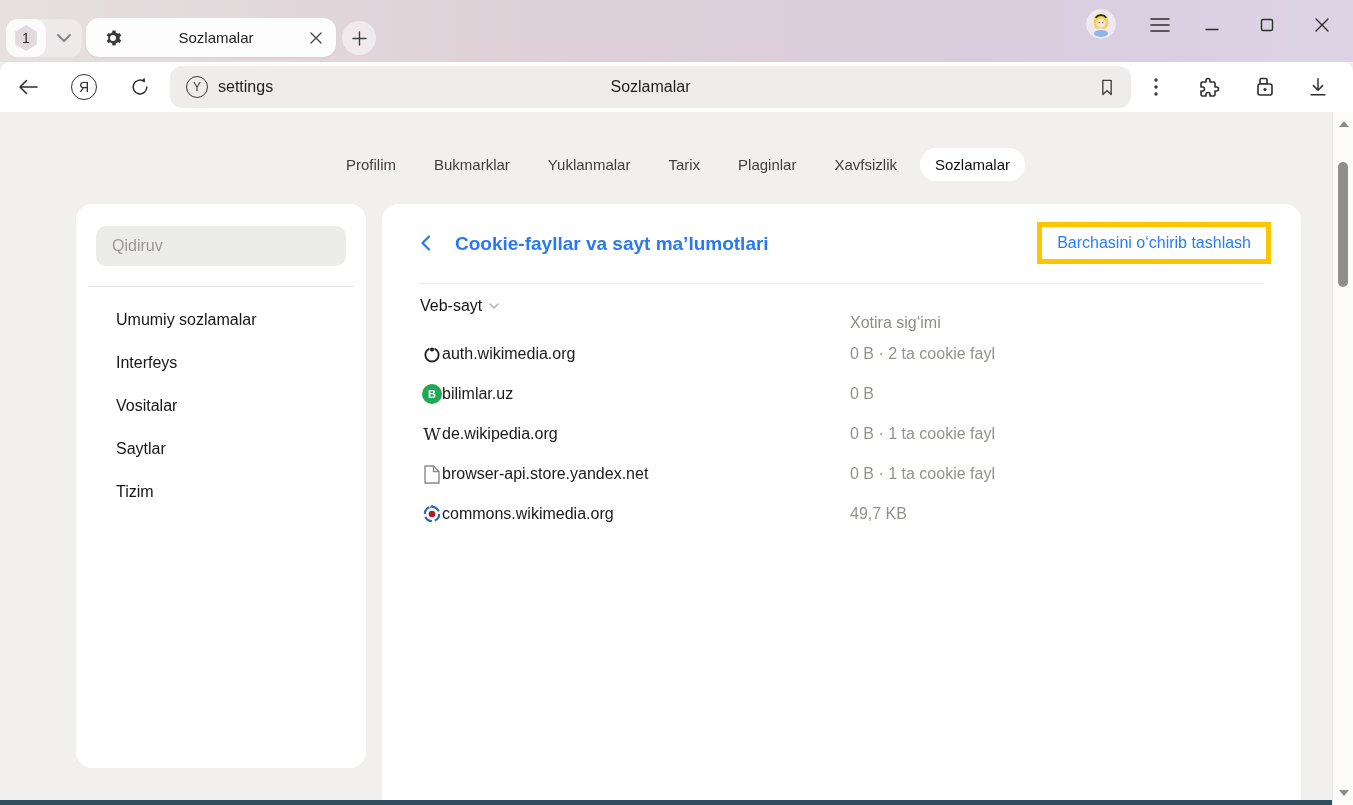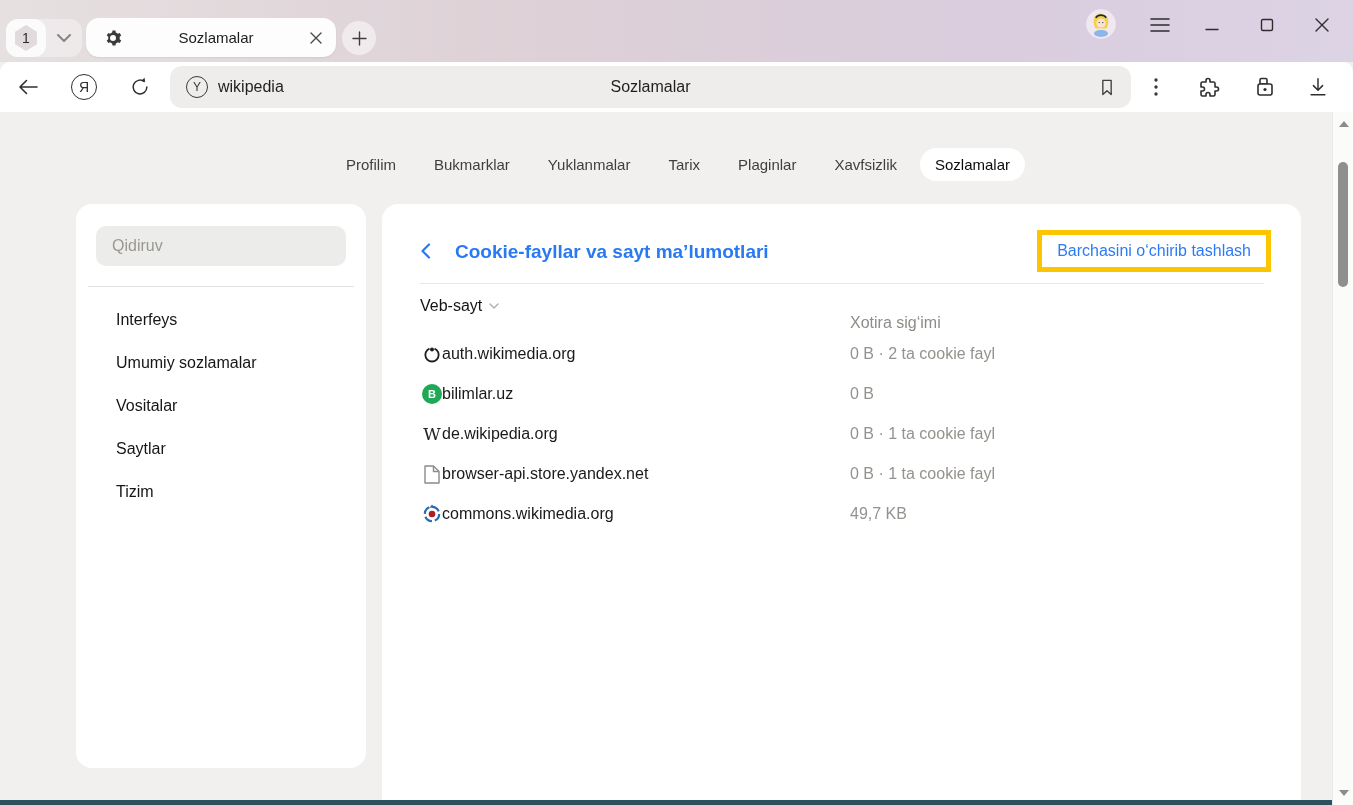--- a/index.html
+++ b/index.html
@@ -52,21 +52,21 @@
   .sidebar { position:absolute; left:64px; top:92px; width:290px; height:564px; background:#fff; border-radius:16px; }
   .search { margin:22px 20px 0; height:40px; }
   .search input { width:100%; height:100%; background:#ececea; border:none; border-radius:10px;
     padding:0 16px; font-size:16px; font-family:inherit; color:#1f1f1f; outline:none; }
   .search input::placeholder { color:#9b9894; }
   .side-divider { height:1px; background:#e4e3e0; margin:20px 12px 0; }
   .side-list { margin-top:11px; }
   .side-item { height:43px; display:flex; align-items:center; padding-left:40px; font-size:16px; color:#161616; cursor:default; }
 
   .main { position:absolute; left:370px; top:92px; width:919px; height:601px; background:#fff; border-radius:16px 16px 0 0; }
-  .main-header { position:absolute; left:0; top:8px; width:100%; height:79px;padding-left:39px; }
+  .main-header { position:absolute; left:0; top:0; width:100%; height:79px;padding-left:39px; }
   .back-chevron { position:absolute; left:36px; top:31px; }
   .main-title { position:absolute; left:73px; top:29px; font-size:19px; font-weight:700; color:#2979f2; }
   .delete-all { position:absolute; right:30px; top:18px; border:5px solid #fbc500; background:#fff;
     padding:7px 15px; font-size:16px; color:#2b7bf6; font-family:inherit; white-space:nowrap; }
   .main-divider { position:absolute; left:38px; right:37px; top:79px; height:1px; background:#e9e8e5; }
   .table-header { position:absolute; left:0; top:90px; width:100%; height:28px; }
   .col-site { position:absolute; left:38px; top:3px; font-size:16px; color:#141414; display:flex; align-items:center; gap:7px; }
   .col-storage { position:absolute; left:468px; top:20px; font-size:16px; color:#8f8c88; }
   .rows { position:absolute; left:0; top:130px; width:100%; }
   .row { position:relative; height:40px; }
@@ -173,21 +173,21 @@
       <svg width="22" height="22" viewBox="0 0 24 24">
           <path d="M19.5 12a7.5 7.5 0 1 1-3-6" fill="none" stroke="#2e2e2e" stroke-width="1.6" stroke-linecap="round"></path>
           <path d="M17 1.8l.6 4.6-4.5-.9z" fill="#2e2e2e"></path>
         </svg>
     </div>
 
     <div class="omnibox">
       <div class="protect-circle">
         <span>Y</span>
       </div>
-      <span class="url-text">wikipedia</span>
+      <span class="url-text">settings</span>
       <span class="omni-title">Sozlamalar</span>
       <span class="omni-bookmark">
         <svg width="20" height="20" viewBox="0 0 24 24">
             <path d="M7 4h10v17l-5-4.6L7 21z" fill="none" stroke="#3f3f3f" stroke-width="1.6" stroke-linejoin="round"></path>
           </svg>
       </span>
     </div>
 
     <div class="toolbar-right">
       <div class="tool-btn">
@@ -229,22 +229,22 @@
       <span class="navtab">Xavfsizlik</span>
       <span class="navtab active">Sozlamalar</span>
     </div>
 
     <div class="sidebar">
       <div class="search">
         <input type="text" placeholder="Qidiruv" style="">
       </div>
       <div class="side-divider"></div>
       <div class="side-list">
+        <div class="side-item">Umumiy sozlamalar</div>
         <div class="side-item">Interfeys</div>
-        <div class="side-item">Umumiy sozlamalar</div>
         <div class="side-item">Vositalar</div>
         <div class="side-item">Saytlar</div>
         <div class="side-item">Tizim</div>
       </div>
     </div>
 
     <div class="main">
       <div class="main-header">
         <span class="back-chevron">
           <svg width="16" height="16" viewBox="0 0 16 16">

